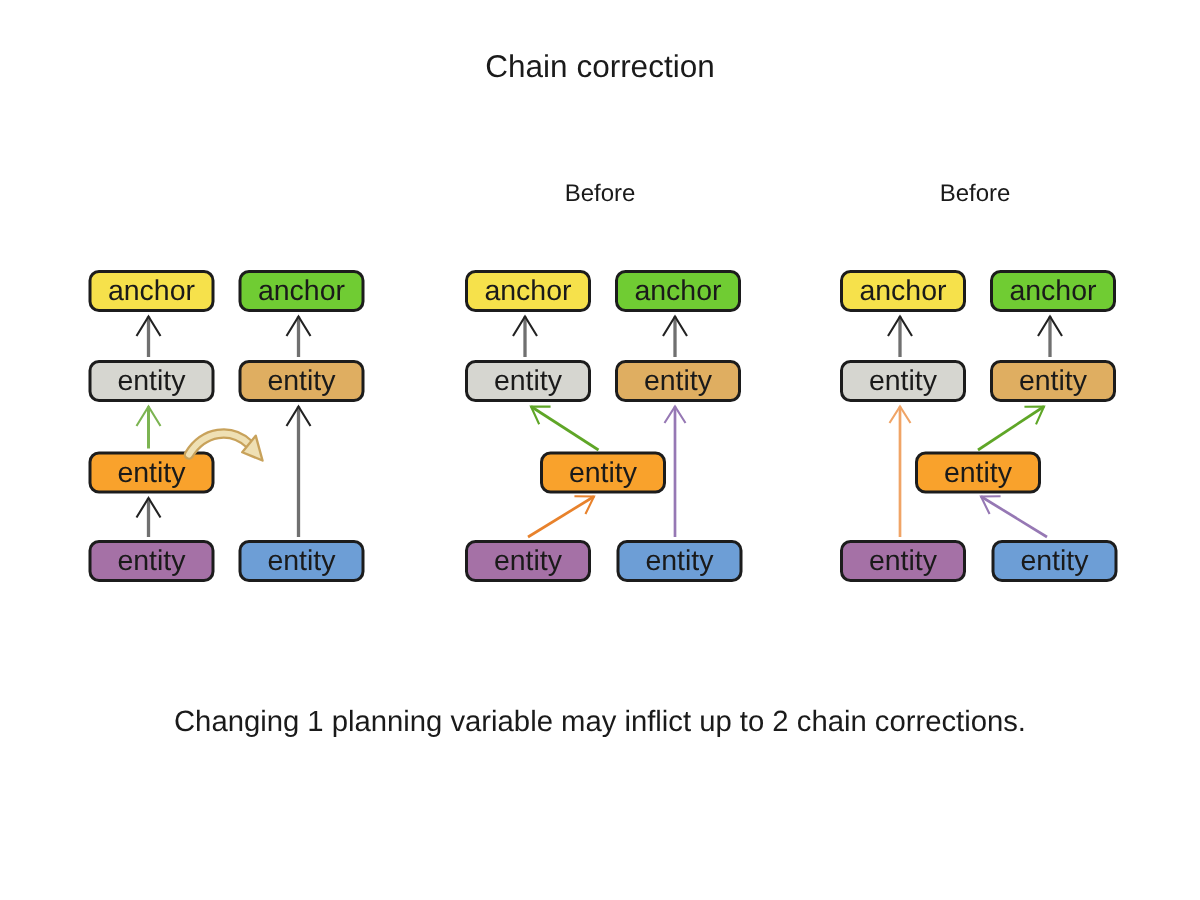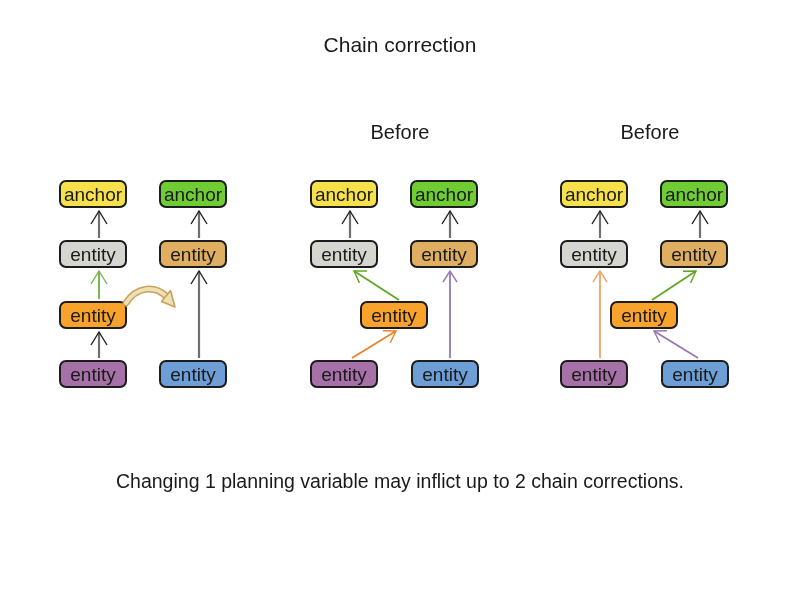--- a/index.html
+++ b/index.html
@@ -6,30 +6,30 @@
   .canvas{
     position:relative;width:800px;height:600px;background:#ffffff;
     font-family:"Liberation Sans",sans-serif;color:#1a1a1a;overflow:hidden;
   }
   .title{
     position:absolute;left:0;top:33px;width:800px;text-align:center;
     font-size:21px;font-weight:400;letter-spacing:0;
   }
   .diagram-heading{
     position:absolute;top:121px;width:180px;text-align:center;
-    font-size:20px;font-weight:400;
+    font-size:16px;font-weight:400;
   }
   .heading-before{left:310px;}
   .heading-after{left:560px;}
   .caption{
     position:absolute;left:0;top:470px;width:800px;text-align:center;
     font-size:19.5px;font-weight:400;
   }
   .node{
-    position:absolute;width:68px;height:28px;box-sizing:border-box;
+    position:absolute;width:84px;height:28px;box-sizing:border-box;
     border:2px solid #1c1c1c;border-radius:7px;
     display:flex;align-items:center;justify-content:center;
     font-size:19px;line-height:1;
   }
   .c-yellow{background:#F6E14B;}
   .c-green{background:#70CC33;}
   .c-gray{background:#D6D6D0;}
   .c-tan{background:#DFAE61;}
   .c-orange{background:#F9A22C;}
   .c-purple{background:#A571A6;}

